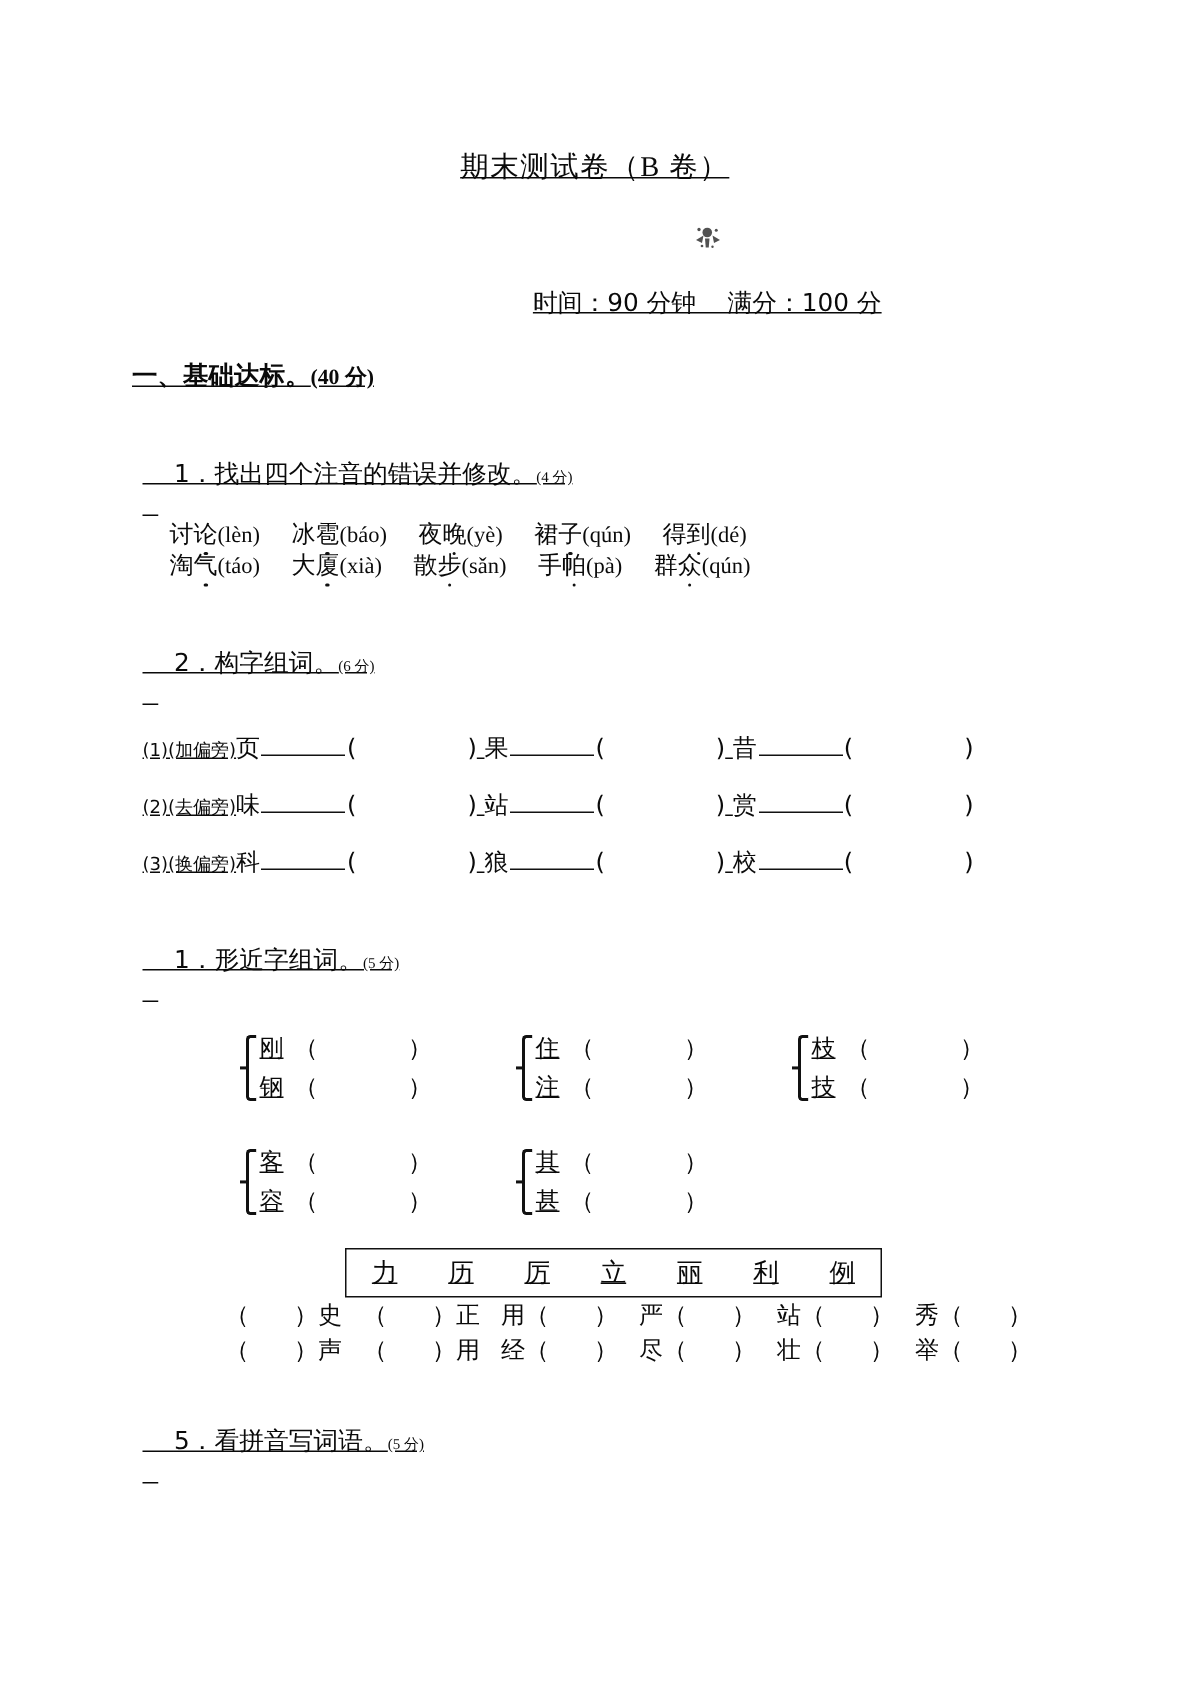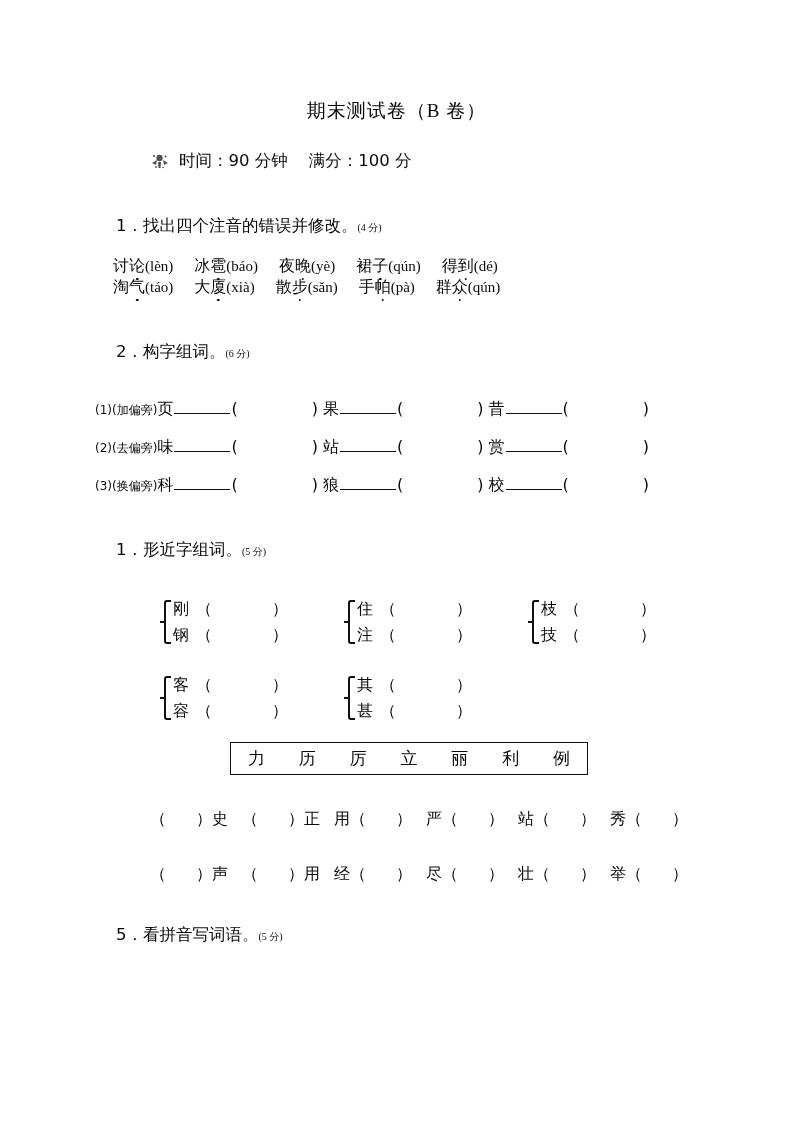--- a/index.html
+++ b/index.html
@@ -14,41 +14,43 @@
     font-family: "Liberation Serif", "DejaVu Serif", serif;
     color: #0a0a0a;
     overflow: hidden;
   }
   .page {
     position: absolute;
     left: 0; top: 0;
     width: 793px;
     height: 1122px;
     padding: 0;
+    text-decoration: underline;
   }
 
   
   .doc-title {
     text-align: center;
     font-size: 19px;
     letter-spacing: 1px;
     margin: 0;
     padding-top: 98px;
     font-family: "Liberation Serif", "DejaVu Serif", serif;
   }
 
   
   .meta-line {
     margin: 26px 0 0 0;
     padding-left: 150px;
     font-size: 16.5px;
     display: flex;
     align-items: center;
-    gap: 10px;
-    font-family: "DejaVu Sans", "Liberation Sans", sans-serif;
+    gap: 24px;
+    font-family: "DejaVu Sans", "Liberation Sans", sans-serif;
+    flex-direction: column;
   }
   .meta-mark {
     display: inline-block;
     width: 19px;
     height: 17px;
     position: relative;
     top: -1px;
     opacity: .82;
   }
   .meta-text { white-space: pre; }
@@ -205,21 +207,21 @@
     display: flex;
     align-items: center;
     justify-content: space-around;
     font-size: 17px;
     font-family: "DejaVu Sans", "Liberation Sans", sans-serif;
     box-sizing: border-box;
   }
   .q4-row {
     padding-left: 150px;
     font-size: 16px;
-    margin-top: 34px;
+    margin-top: 2px;
     font-family: "DejaVu Sans", "Liberation Sans", sans-serif;
     white-space: nowrap;
   }
   .q4-item { display: inline-block; margin-right: 14px; }
   .p-gap-sm { display: inline-block; width: 30px; }
 </style>
 </head>
 <body>
 
 <div class="page">
@@ -237,20 +239,23 @@
           <circle cx="4" cy="4" r="1.1"></circle>
           <circle cx="15.5" cy="4.5" r="1"></circle>
           <circle cx="6" cy="15" r=".9"></circle>
           <circle cx="13" cy="15.5" r=".8"></circle>
         </g>
       </svg>
     </span>
     <span class="meta-text">时间：90 分钟    满分：100 分</span>
   </div>
 
+  <div class="section-heading">
+    <span>一、基础达标。</span><span class="pts">(40 分)</span>
+  </div>
 
   <div class="q-heading">
     <span>1．找出四个注音的错误并修改。</span><span class="pts">(4 分)</span>
   </div>
 
   <div class="q1-row">
     <span class="q1-item"><span>讨</span><span class="dotted">论</span><span class="py">(lèn)</span></span><span class="q1-item"><span>冰</span><span class="dotted">雹</span><span class="py">(báo)</span></span><span class="q1-item"><span>夜</span><span class="dotted">晚</span><span class="py">(yè)</span></span><span class="q1-item"><span>裙</span><span class="dotted">子</span><span class="py">(qún)</span></span><span class="q1-item"><span>得</span><span class="dotted">到</span><span class="py">(dé)</span></span>
   </div>
 
   <div class="q1-row">

